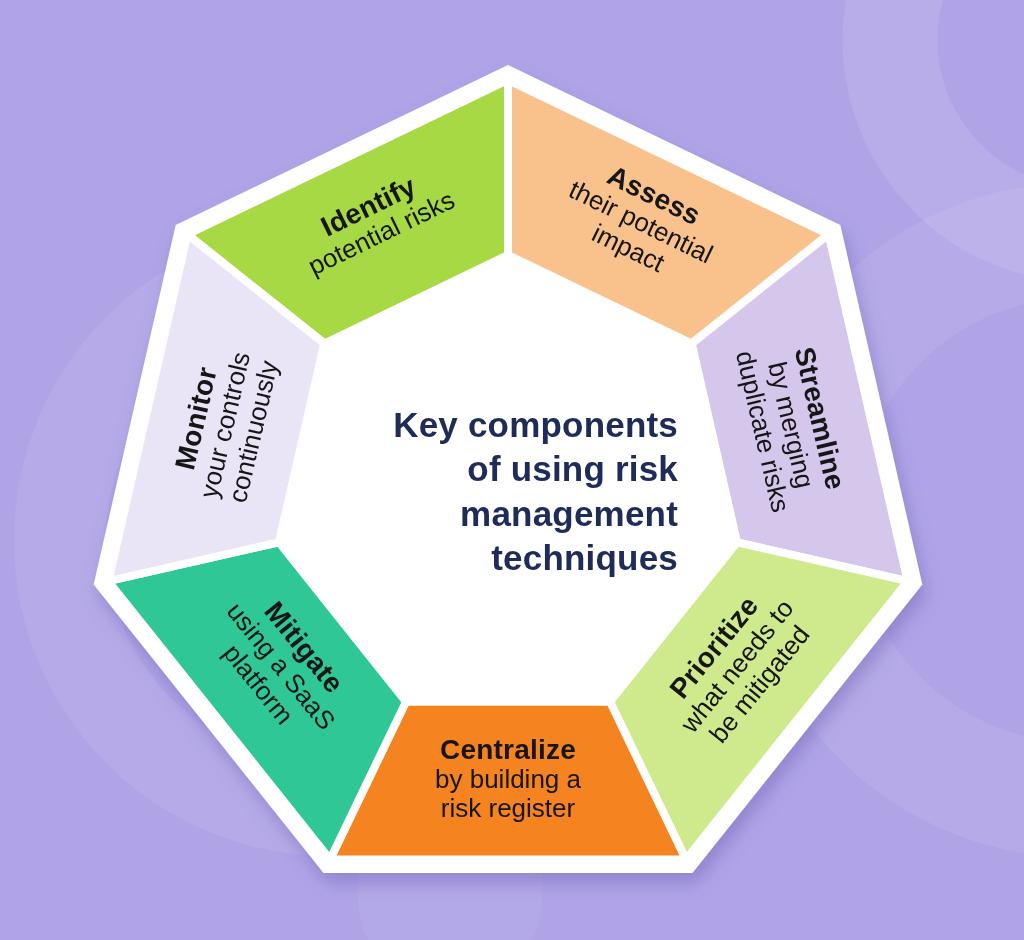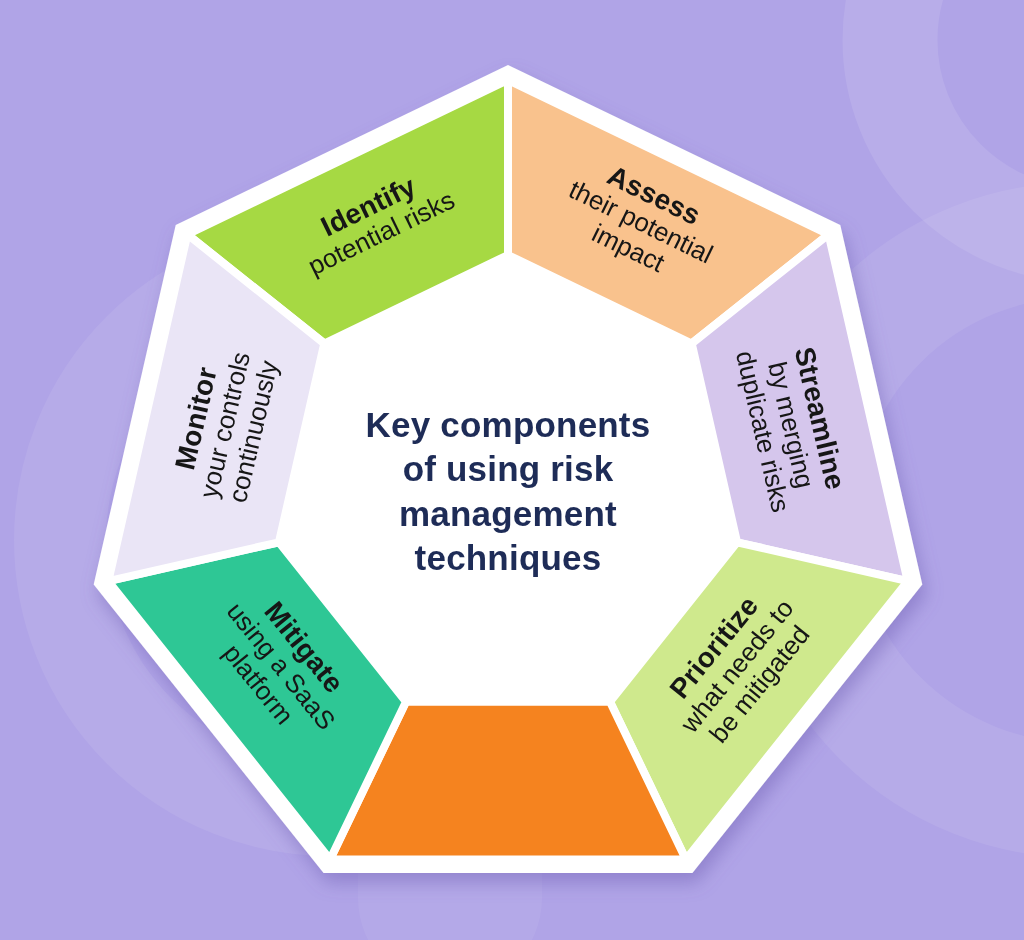--- a/index.html
+++ b/index.html
@@ -49,21 +49,21 @@
   .pos-centralize { left: 508px; top: 779px; transform: translate(-50%,-50%) rotate(0deg); }
   .pos-mitigate   { left: 281px; top: 666px; transform: translate(-50%,-50%) rotate(51deg); }
   .pos-monitor    { left: 225px; top: 425px; transform: translate(-50%,-50%) rotate(-77deg); }
 
   
   .center-title {
     position: absolute;
     left: 508px; top: 492px;
     transform: translate(-50%,-50%);
     width: 340px;
-    text-align: center;
+    text-align: right;
     font-size: 35px;
     font-weight: 800;
     line-height: 1.27;
     letter-spacing: 0.2px;
     color: #1e2c57; 
     white-space: pre-line;
     pointer-events: none;
   }
 </style>
 </head>
@@ -116,20 +116,25 @@
     <div class="seg-sub">by merging
 duplicate risks</div>
   </div>
 
   <div class="seg-label pos-prioritize" style="color: rgb(22, 22, 22);">
     <div class="seg-heading">Prioritize</div>
     <div class="seg-sub">what needs to
 be mitigated</div>
   </div>
 
+  <div class="seg-label pos-centralize" style="color: rgb(22, 22, 22);">
+    <div class="seg-heading">Centralize</div>
+    <div class="seg-sub">by building a
+risk register</div>
+  </div>
 
   <div class="seg-label pos-mitigate" style="color: rgb(22, 22, 22);">
     <div class="seg-heading">Mitigate</div>
     <div class="seg-sub">using a SaaS
 platform</div>
   </div>
 
   <div class="seg-label pos-monitor" style="color: rgb(22, 22, 22);">
     <div class="seg-heading">Monitor</div>
     <div class="seg-sub">your controls

